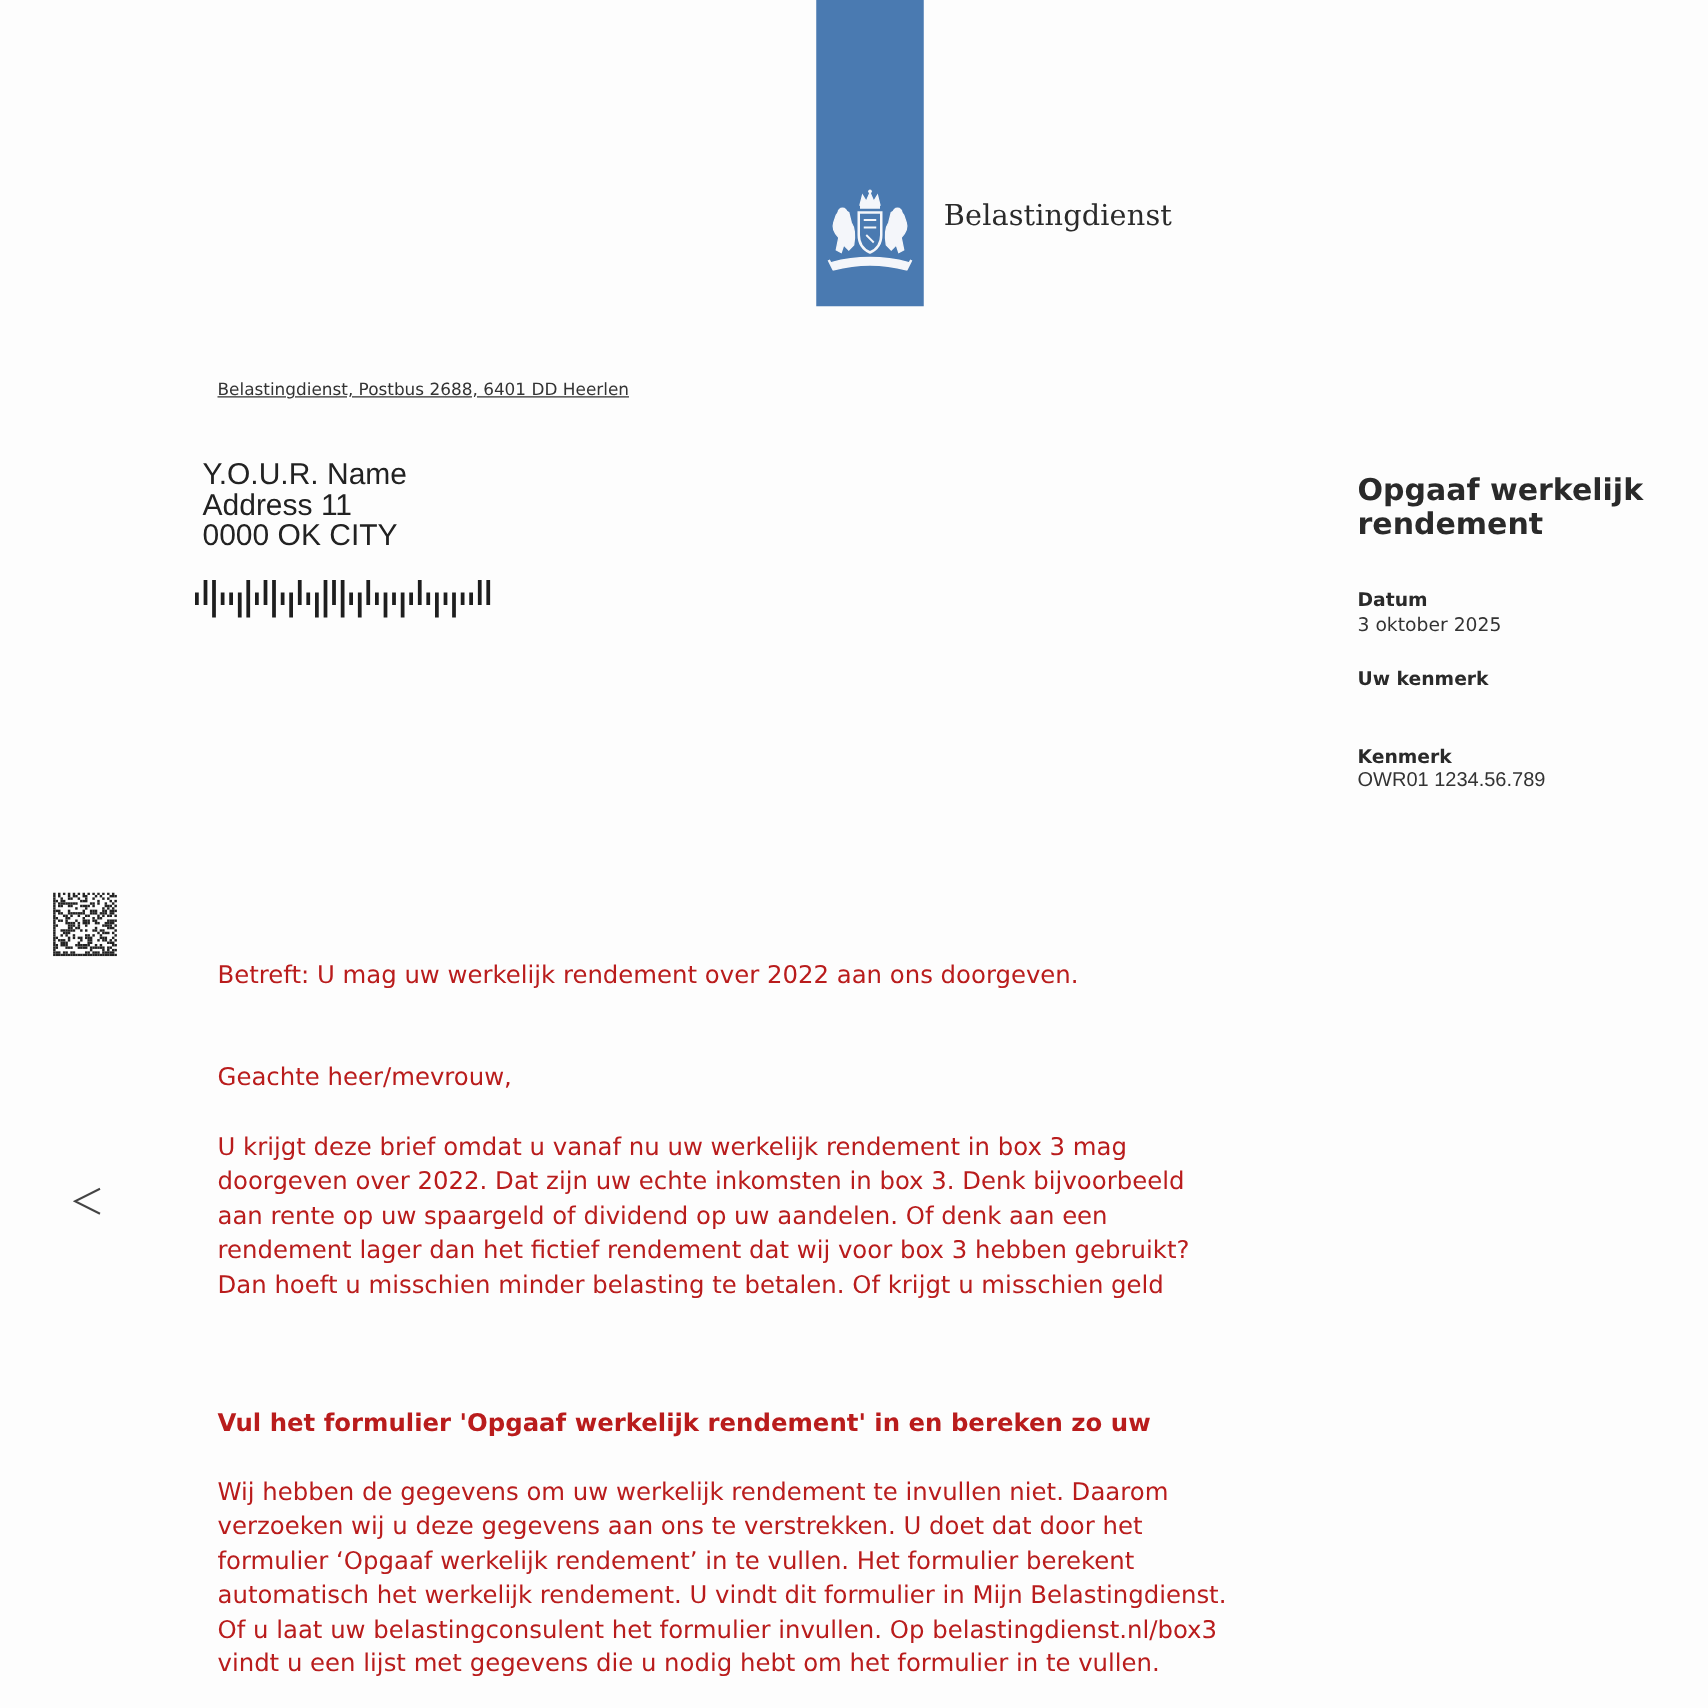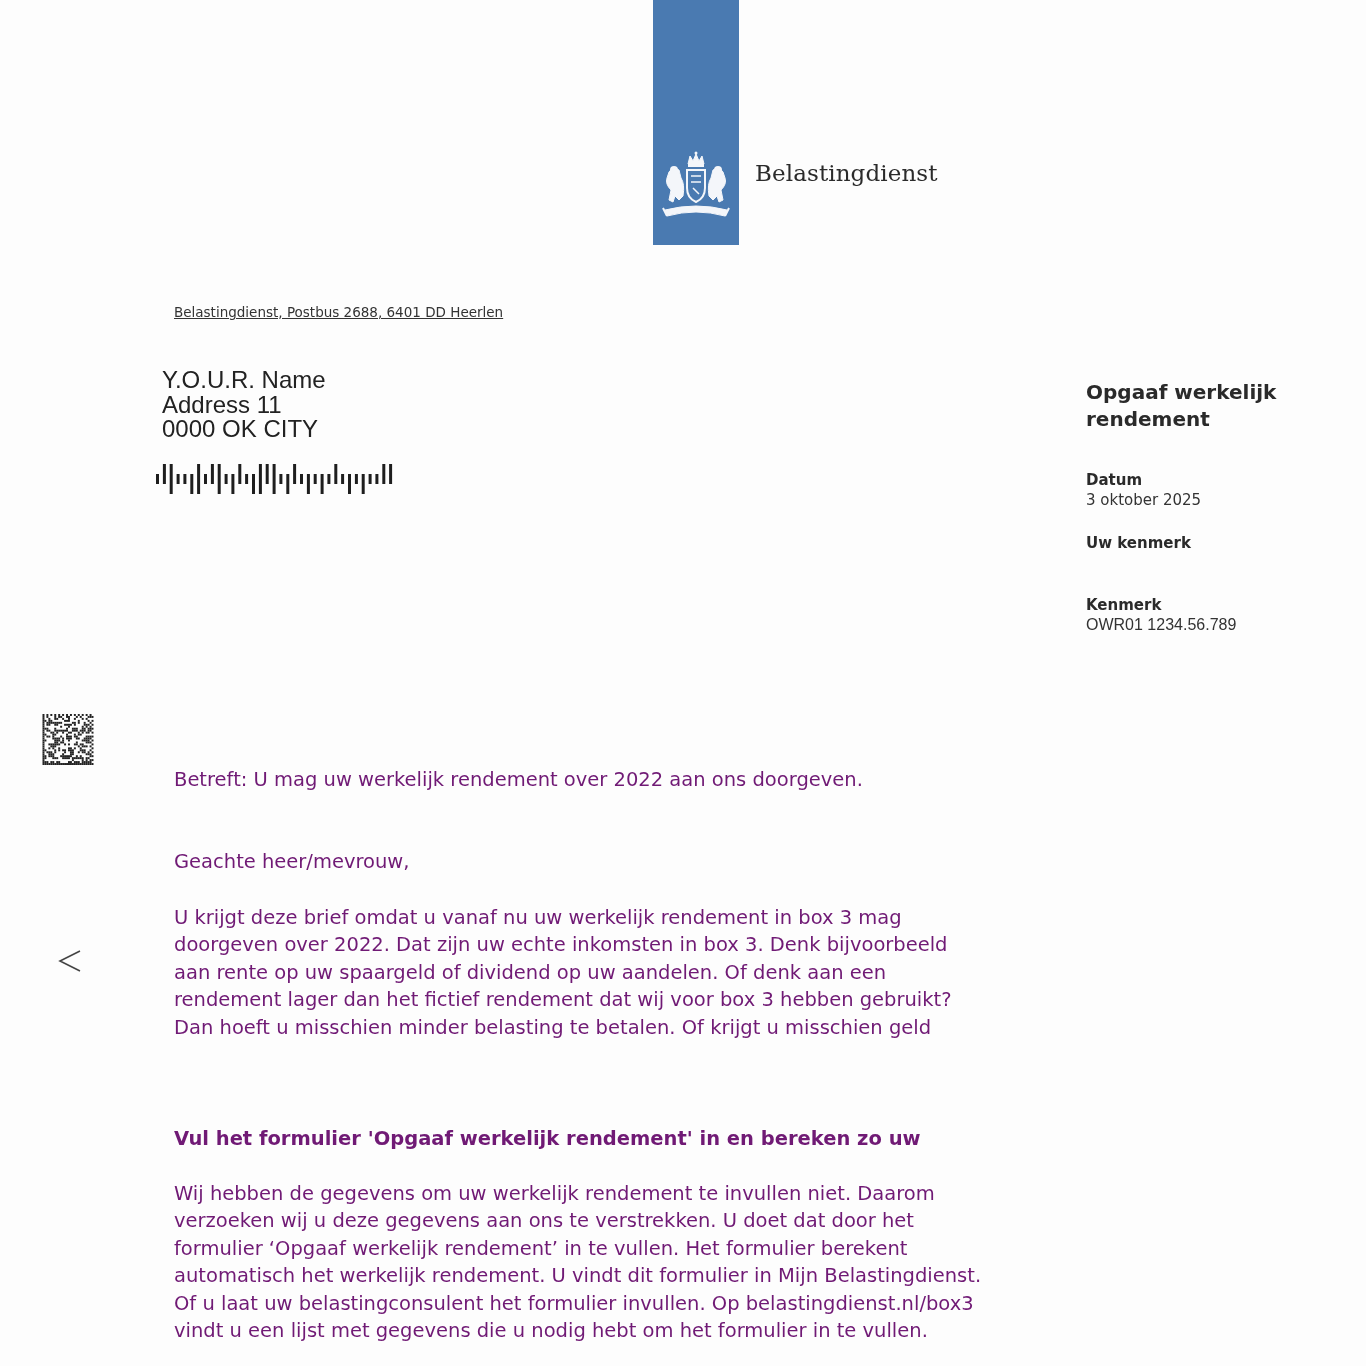--- a/index.html
+++ b/index.html
@@ -12,33 +12,33 @@
   
   #logo-bar { left: 653px; top: 0; width: 86px; height: 245px; background: #4a7ab1; }
   #crest { position: absolute; left: 6px; top: 150px; width: 74px; height: 78px; }
   #org-name { left: 755px; top: 160px; font-family: "DejaVu Serif", serif; font-size: 23px; color: #2b2b2b; letter-spacing: 0.1px; }
   
   #return-address { left: 174px; top: 304px; font-size: 13.5px; text-decoration: underline; color: #333; }
   
   #recipient { left: 162px; top: 368px; font-family: "Liberation Sans", sans-serif; font-size: 24px; line-height: 24.5px; color: #222; }
   #postal-barcode { left: 155px; top: 462px; width: 240px; height: 34px; }
   
-  #doc-title { left: 1086px; top: 379px; font-size: 20px; font-weight: bold; line-height: 27px; color: #2a2a2a; }
+  #doc-title { left: 1086px; top: 379px; font-size: 24px; font-weight: bold; line-height: 27px; color: #2a2a2a; }
   .meta-label { font-size: 15px; font-weight: bold; color: #2a2a2a; }
   .meta-value { font-size: 15px; color: #333; margin-top: 2px; }
   #datum-block { left: 1086px; top: 471px; }
   #uwkenmerk-block { left: 1086px; top: 534px; }
   #kenmerk-block { left: 1086px; top: 596px; }
   #kenmerk-value { font-family: "Liberation Sans", sans-serif; font-size: 16px; text-align: right; }
   
   #datamatrix { left: 42px; top: 714px; width: 52px; height: 51px; }
   
   #margin-mark { left: 56px; top: 945px; width: 28px; height: 32px; }
   
-  .body-text { font-size: 19.5px; line-height: 27.4px; color: #701a75; }
+  .body-text { font-size: 19.5px; line-height: 27.4px; color: #b91c1c; }
   #subject { left: 174px; top: 766px; }
   #salutation { left: 174px; top: 848px; }
   #para1 { left: 174px; top: 904px; width: 880px; }
   #section-heading { left: 174px; top: 1125px; width: 860px; font-weight: bold; }
   #para2 { left: 174px; top: 1180px; width: 900px; }
   .line { white-space: nowrap; display: block; }
 </style>
 </head>
 <body>
 

